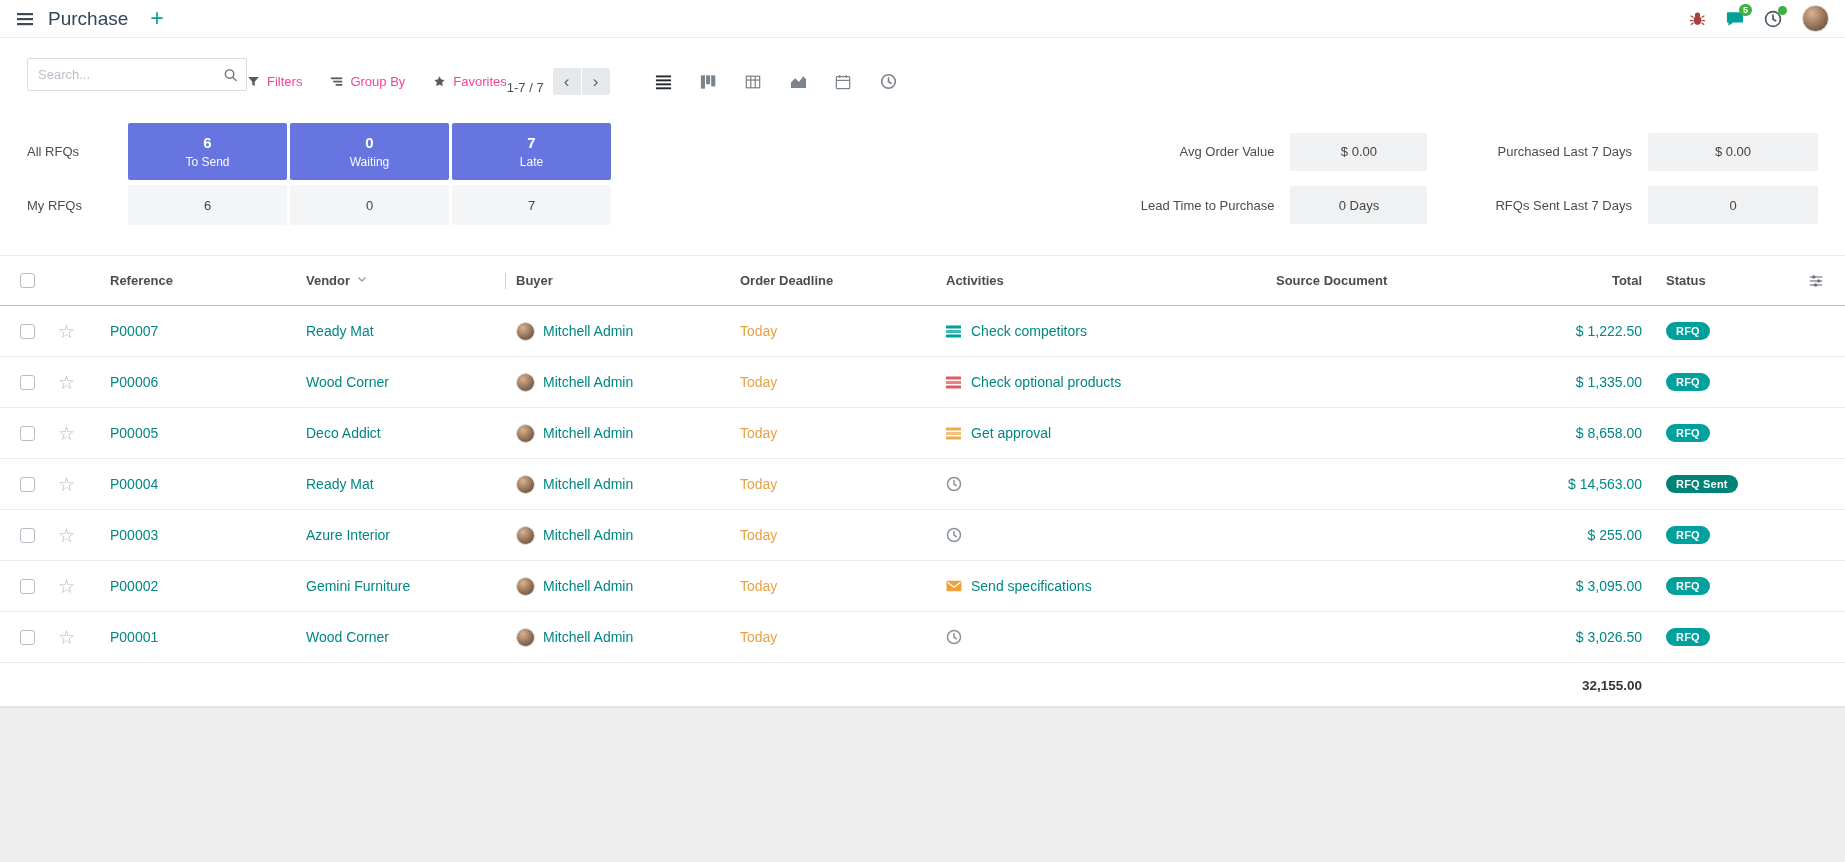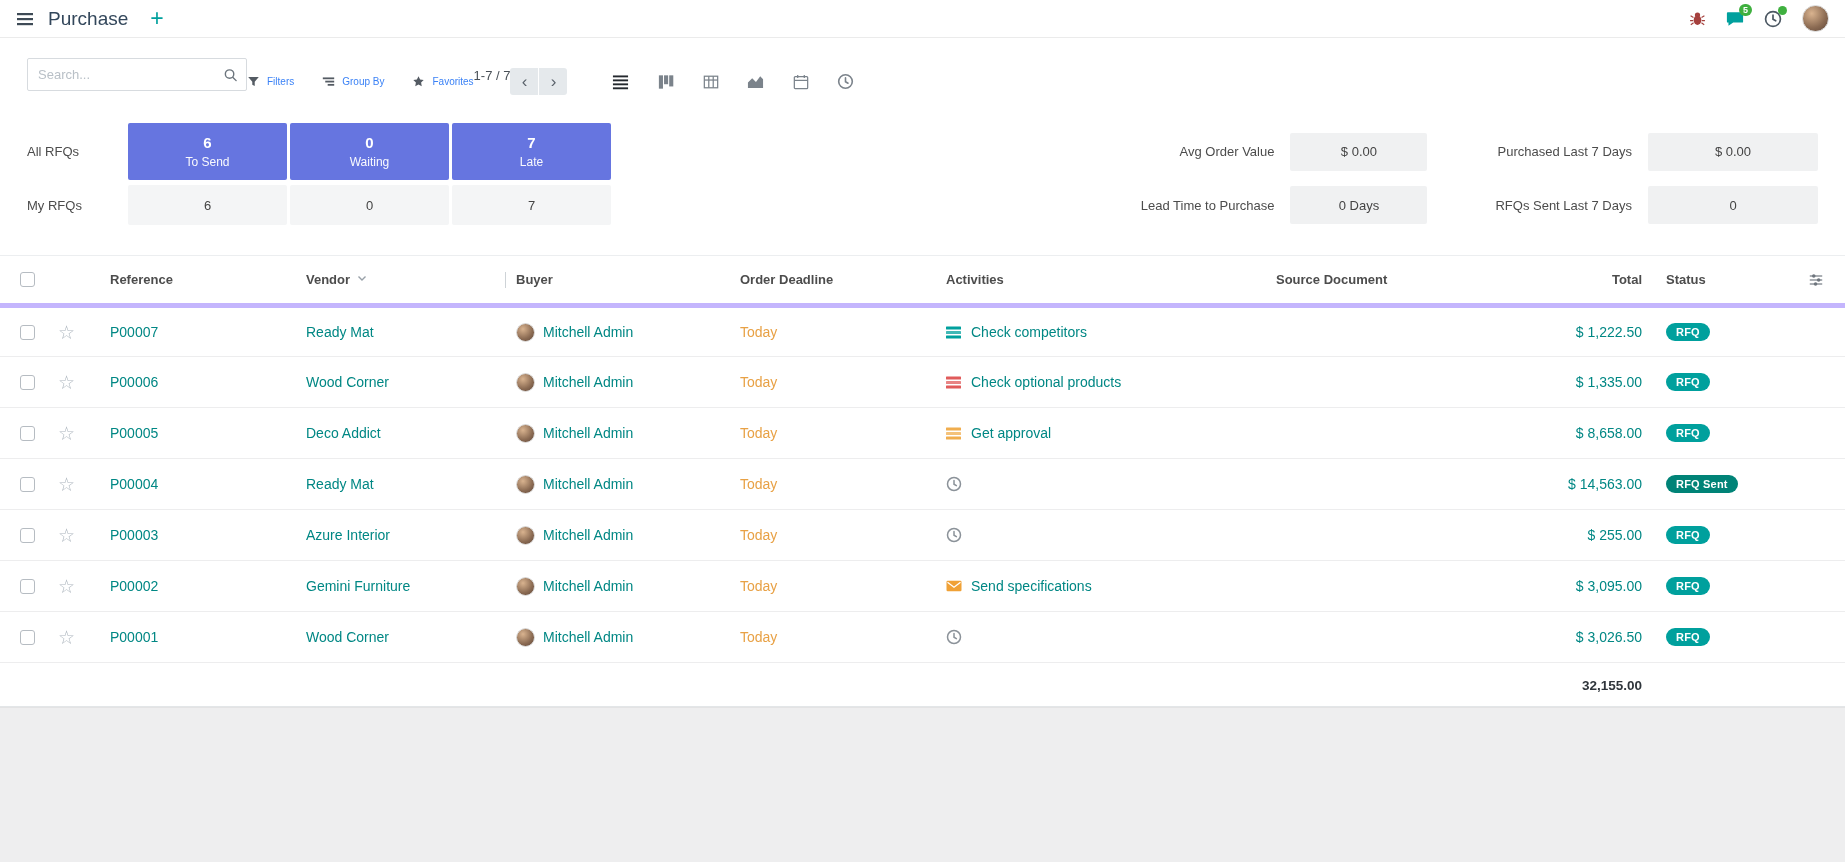--- a/index.html
+++ b/index.html
@@ -41,23 +41,23 @@
   .btn-download { background:#77818f; width:45px; height:34px; border-radius:3px;
                   display:flex; align-items:center; justify-content:center; color:#fff; }
   .cp-right { width:889px; display:flex; flex-direction:row; }
   .search-box { position:relative; height:33px; border:1px solid #d7dbdf; background:#fff; border-radius:2px; }
   .search-box input { width:100%; height:100%; border:none; outline:none; padding:0 32px 0 10px;
                       font-size:13px; color:#495057; font-family:inherit; background:transparent; }
   .search-box input::placeholder { color:#b9c0c7; }
   .search-icon { position:absolute; right:8px; top:50%; transform:translateY(-50%); color:#6c757d; display:flex; }
   .cp-toolbar { display:flex; align-items:center; margin-top:10px; font-size:13px; color:#495057; }
   .filter-group { display:flex; gap:28px; }
-  .tool-btn { display:flex; align-items:center; gap:7px; color:#3b82f6; font-size:10px; }
+  .tool-btn { display:flex; align-items:center; gap:7px; color:#ec4899; font-size:13px; }
   .tool-btn .t-icon { color:#545b63; display:flex; }
-  .pager { margin-left:auto; display:flex; align-items:flex-start; gap:0; }
+  .pager { margin-left:auto; display:flex; align-items:flex-end; gap:9px; }
   .pager-text { font-size:13px; color:#495057; }
   .pager-btns { display:flex; }
   .pager-btn { width:28px; height:27px; background:#e5e9ec; color:#5a626b; font-size:17px; line-height:1;
                display:flex; align-items:center; justify-content:center; }
   .pager-btn.prev { border-radius:3px 0 0 3px; margin-right:1px; }
   .pager-btn.next { border-radius:0 3px 3px 0; }
   .view-switcher { display:flex; margin-left:34px; gap:6px; }
   .view-btn { width:39px; height:27px; display:flex; align-items:center; justify-content:center; color:#7b838b; }
   .view-btn.active { color:#23282d; }
 
@@ -76,21 +76,21 @@
                 column-gap:16px; row-gap:5px; align-items:center; }
   .stat-label { text-align:right; font-size:13px; color:#4c4c4c; white-space:nowrap; }
   .stat-label.second { padding-left:52px; }
   .stat-value { background:#f0f1f2; height:38px; display:flex; align-items:center; justify-content:center;
                 font-size:13px; color:#444; border-radius:2px; }
 
   
   .list-wrap { margin-top:30px; }
   table { width:100%; border-collapse:collapse; table-layout:fixed; }
   thead th { height:50px; font-size:13px; font-weight:600; color:#4c4c4c; text-align:left;
-             padding:0 10px; border-top:1px solid #eceef0; border-bottom:5px solid #c4b5fd;
+             padding:0 10px; border-top:1px solid #eceef0; border-bottom:1px solid #c4b5fd;
              background:#fff; position:relative; }
   th.col-total { text-align:right; padding-right:14px; }
   .sort-caret { display:inline-flex; margin-left:7px; color:#98a0a8; vertical-align:1px; }
   th.col-vendor::after { content:""; position:absolute; right:0; top:50%; transform:translateY(-50%);
                          width:1px; height:16px; background:#ced3d7; }
   tbody td { height:51px; border-bottom:1px solid #ededee; font-size:14px; padding:0 10px;
              white-space:nowrap; overflow:hidden; }
   td.col-sel, th.col-sel { padding-left:20px; }
   td.col-ref, th.col-ref { padding-left:14px; }
   td.col-total { text-align:right; padding-right:14px; }

